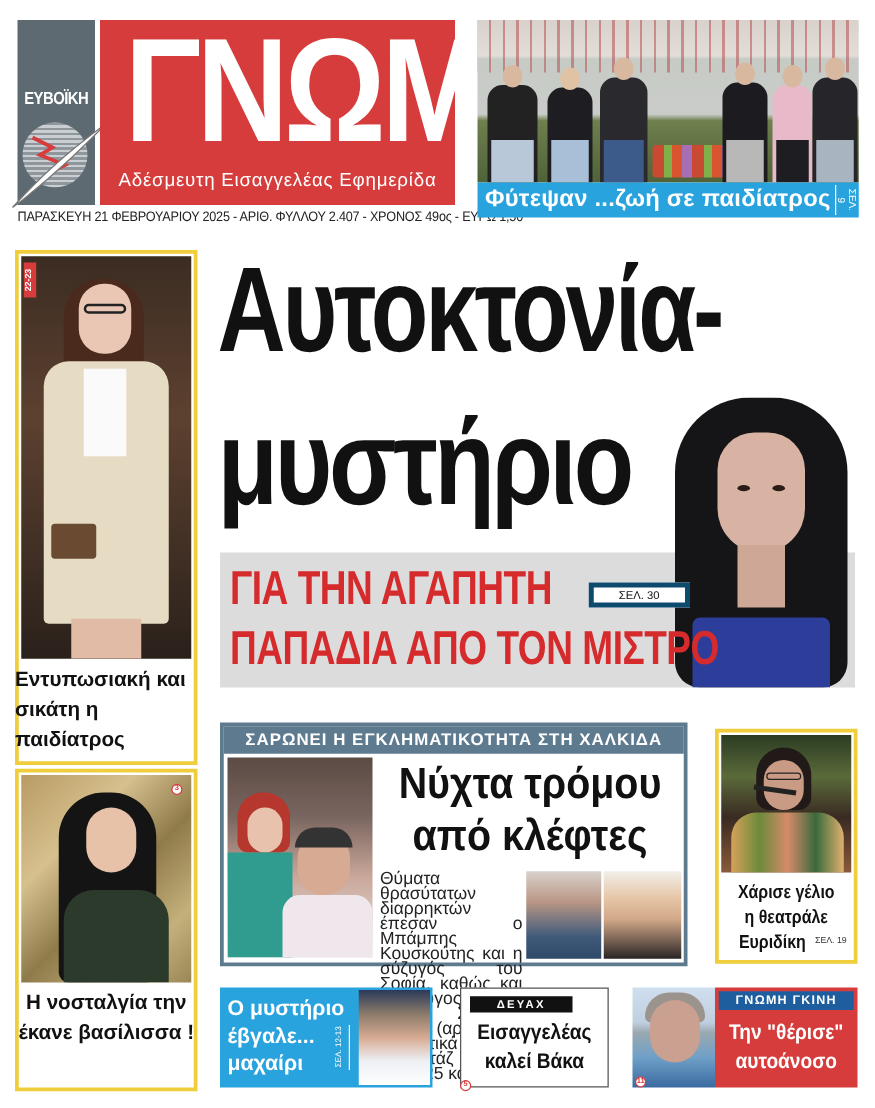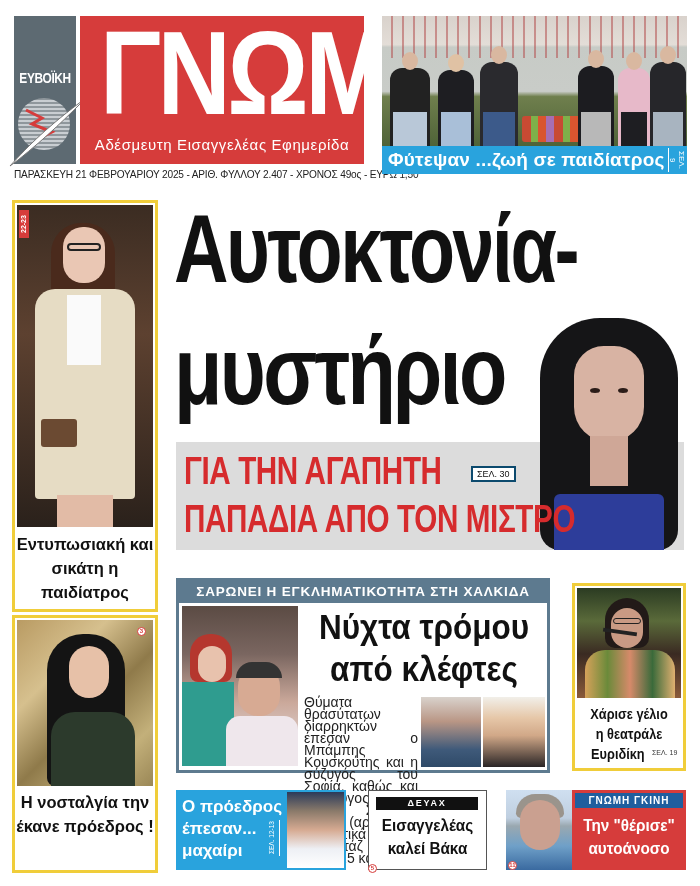--- a/index.html
+++ b/index.html
@@ -33,41 +33,41 @@
   .top-caption-text { left: 388px; top: 147px; color: #fff; font-weight: bold; font-size: 19px; line-height: 26px; letter-spacing: 0.2px; white-space: nowrap; }
   .top-caption-sep { left: 668px; top: 148px; width: 1px; height: 24px; background: #fff; }
   .top-caption-page { left: 670px; top: 148px; width: 16px; height: 24px; color: #fff; font-size: 8px; writing-mode: vertical-rl; text-align: center; }
 
   
   .lframe { border: 3px solid #f0cd3a; background: #fff; }
   .l1 { left: 12px; top: 200px; width: 146px; height: 412px; }
   .l1-photo { left: 17px; top: 205px; width: 136px; height: 322px; overflow: hidden;
     background: linear-gradient(180deg, #3b2c22 0%, #5d4130 40%, #2a211b 100%); }
   .l1-badge { left: 19px; top: 210px; width: 10px; height: 28px; background: #d63c3b; color: #fff; font-size: 7px; font-weight: bold; writing-mode: vertical-rl; transform: rotate(180deg); text-align: center; line-height: 10px; }
-  .l1-caption { left: 12px; top: 532px; width: 146px; text-align: center; font-weight: bold; font-size: 16.5px; line-height: 24px; color: #111; }
+  .l1-caption { left: 12px; top: 532px; width: 146px; font-weight: bold; font-size: 16.5px; line-height: 24px; color: #111; }
 
   .l2 { left: 12px; top: 615px; width: 146px; height: 258px; }
   .l2-photo { left: 17px; top: 620px; width: 136px; height: 166px; overflow: hidden;
     background: linear-gradient(135deg, #b99b63 0%, #d6c08e 30%, #8f7a4a 55%, #c3b07a 80%, #9a8756 100%); }
   .l2-badge { left: 137px; top: 627px; width: 9px; height: 9px; border-radius: 50%; border: 1px solid #d63c3b; color: #d63c3b; background: #fff; font-size: 6px; line-height: 7px; text-align: center; font-weight: bold; }
   .l2-caption { left: 12px; top: 790px; width: 146px; text-align: center; font-weight: bold; font-size: 16.5px; line-height: 24px; color: #111; }
 
   
   .headline1 { left: 174px; top: 196px; width: 520px; font-weight: bold; font-size: 92px; line-height: 100px; color: #111; letter-spacing: -3px; white-space: nowrap; transform: scaleX(0.82) scaleY(1.05); transform-origin: left top; }
   .headline2 { left: 174px; top: 318px; width: 380px; font-weight: bold; font-size: 92px; line-height: 100px; color: #111; letter-spacing: -3px; white-space: nowrap; transform: scaleX(0.86) scaleY(1.05); transform-origin: left top; }
   .sub-band { left: 176px; top: 442px; width: 508px; height: 108px; background: #dcdcdc; }
   .victim { left: 528px; top: 318px; width: 160px; height: 232px; overflow: hidden; }
   .victim .hair { position:absolute; left: 12px; top: 0; width: 138px; height: 232px; background: #151517; border-radius: 60px 60px 20px 20px; }
   .victim .face { position:absolute; left: 46px; top: 28px; width: 70px; height: 96px; background: #d8b3a3; border-radius: 34px 34px 40px 40px; }
   .victim .neck { position:absolute; left: 62px; top: 118px; width: 38px; height: 50px; background: #cfa797; }
   .victim .top { position:absolute; left: 26px; top: 176px; width: 110px; height: 56px; background: #2d3d9a; border-radius: 6px 6px 0 0; }
   .victim .eye { position:absolute; width: 10px; height: 5px; background: #2b1c18; border-radius: 50%; top: 70px; }
   .sub-line1 { left: 184px; top: 450px; font-weight: bold; font-size: 38px; line-height: 42px; color: #d62b2d; white-space: nowrap; transform: scaleX(0.78); transform-origin: left top; letter-spacing: -0.5px; }
   .sub-line2 { left: 184px; top: 498px; font-weight: bold; font-size: 38px; line-height: 42px; color: #d62b2d; white-space: nowrap; transform: scaleX(0.78); transform-origin: left top; letter-spacing: -0.5px; }
-  .sub-page { left: 471px; top: 466px; padding: 1px 4px; background: #fff; border: 2px solid #0c4a6e; font-size: 9px; color: #111; white-space: nowrap; }
+  .sub-page { left: 471px; top: 466px; padding: 1px 20px; background: #fff; border: 4px solid #0c4a6e; font-size: 9px; color: #111; white-space: nowrap; }
 
   
   .crime-box { left: 176px; top: 578px; width: 374px; height: 195px; border: 3px solid #5d7a8f; background: #fff; }
   .crime-kicker { left: 179px; top: 581px; width: 368px; height: 22px; background: #5d7a8f; color: #fff; font-weight: bold; font-size: 13.5px; line-height: 22px; text-align: center; letter-spacing: 0.8px; white-space: nowrap; }
   .crime-photo { left: 182px; top: 606px; width: 116px; height: 160px; overflow: hidden;
     background: linear-gradient(180deg, #5b4b44 0%, #7a6660 30%, #caa89a 60%, #e9e5e8 100%); }
   .crime-title1 { left: 302px; top: 606px; width: 244px; text-align: center; font-weight: bold; font-size: 35px; line-height: 42px; color: #111; white-space: nowrap; transform: scaleX(0.9); }
   .crime-title2 { left: 302px; top: 648px; width: 244px; text-align: center; font-weight: bold; font-size: 35px; line-height: 42px; color: #111; white-space: nowrap; transform: scaleX(0.9); }
   .crime-body { left: 304px; top: 696px; width: 114px; font-size: 14px; line-height: 12px; color: #222; text-align: justify; }
   .crime-thumb1 { left: 421px; top: 697px; width: 60px; height: 70px; background: linear-gradient(180deg, #d9d2cc 0%, #b99685 35%, #3f5a7a 75%, #2f4a68 100%); }
@@ -83,21 +83,21 @@
   .r1-cap3 { top: 744px; text-align: left; left: 583px; }
   .r1-page { left: 652px; top: 749px; font-size: 7px; color: #333; white-space: nowrap; }
 
   
   .b1 { left: 176px; top: 790px; width: 170px; height: 80px; background: #29a3dd; }
   .b1-text { left: 182px; top: 796px; width: 110px; color: #fff; font-weight: bold; font-size: 17px; line-height: 22px; }
   .b1-page { left: 268px; top: 820px; width: 12px; height: 36px; font-size: 6.5px; color: #fff; writing-mode: vertical-rl; transform: rotate(180deg); text-align: center; border-left: 1px solid #fff; }
   .b1-photo { left: 287px; top: 792px; width: 57px; height: 76px; background: linear-gradient(180deg, #2b3a5a 0%, #8a7a6a 25%, #d6aa92 50%, #eef0f5 75%, #ffffff 100%); }
 
   .b2 { left: 368px; top: 790px; width: 119px; height: 80px; border: 1px solid #555; background: #fff; }
-  .b2-kicker { left: 376px; top: 797px; width: 102px; height: 13px; background: #111; color: #fff; font-weight: bold; font-size: 9px; line-height: 13px; text-align: center; letter-spacing: 1.8px; }
+  .b2-kicker { left: 376px; top: 797px; width: 82px; height: 13px; background: #111; color: #fff; font-weight: bold; font-size: 9px; line-height: 13px; text-align: center; letter-spacing: 1.8px; }
   .b2-title1, .b2-title2 { left: 370px; width: 115px; text-align: center; font-weight: bold; font-size: 17px; line-height: 22px; color: #111; white-space: nowrap; transform: scaleX(0.9); }
   .b2-title1 { top: 815px; }
   .b2-title2 { top: 838px; }
   .b2-badge { left: 368px; top: 864px; width: 9px; height: 9px; border-radius: 50%; border: 1px solid #d63c3b; background: #fff; color: #d63c3b; font-size: 6px; line-height: 7px; text-align: center; font-weight: bold; }
 
   .b3-photo { left: 506px; top: 790px; width: 66px; height: 80px; background: linear-gradient(180deg, #cfdff0 0%, #bfcfe0 35%, #9aa8b0 45%, #6fa0c8 70%, #3a6aa0 100%); }
   .b3-face { left: 520px; top: 800px; width: 40px; height: 50px; border-radius: 20px; background: #caa090; }
   .b3-hair { left: 516px; top: 794px; width: 48px; height: 24px; border-radius: 24px 24px 6px 6px; background: #9a948c; }
   .b3-badge { left: 508px; top: 861px; width: 9px; height: 9px; border-radius: 50%; border: 1px solid #d63c3b; background: #fff; color: #d63c3b; font-size: 6px; line-height: 7px; text-align: center; font-weight: bold; }
   .b3-box { left: 572px; top: 790px; width: 114px; height: 80px; background: #d63c3b; }
@@ -169,21 +169,21 @@
 <div class="abs l1-badge">22-23</div>
 <div class="abs l1-caption">Εντυπωσιακή και σικάτη η παιδίατρος</div>
 
 <div class="abs lframe l2"></div>
 <div class="abs l2-photo">
   <div style="position:absolute;left:30px;top:14px;width:78px;height:152px;background:#141414;border-radius:36px 36px 8px 8px;"></div>
   <div style="position:absolute;left:52px;top:26px;width:40px;height:52px;background:#e7c1a8;border-radius:20px;"></div>
   <div style="position:absolute;left:34px;top:92px;width:84px;height:74px;background:#2c3a2c;border-radius:24px 24px 0 0;"></div>
 </div>
 <div class="abs l2-badge">3</div>
-<div class="abs l2-caption">Η νοσταλγία την έκανε πρόεδρος !</div>
+<div class="abs l2-caption">Η νοσταλγία την έκανε βασίλισσα !</div>
 
 <div class="abs headline1">Αυτοκτονία-</div>
 <div class="abs headline2">μυστήριο</div>
 <div class="abs sub-band"></div>
 <div class="abs victim">
   <div class="hair"></div>
   <div class="face"></div>
   <div class="eye" style="left:62px;"></div>
   <div class="eye" style="left:90px;"></div>
   <div class="neck"></div>
@@ -216,21 +216,21 @@
   <div style="position:absolute;left:36px;top:30px;width:28px;height:6px;border:1.5px solid #222;border-radius:3px;"></div>
   <div style="position:absolute;left:26px;top:42px;width:34px;height:4px;background:#222;transform:rotate(8deg);"></div>
   <div style="position:absolute;left:8px;top:62px;width:90px;height:48px;background:linear-gradient(90deg,#d6a25a,#6b8a3a,#d68a6a,#3a6a3a,#e0b070);border-radius:20px 20px 0 0;"></div>
 </div>
 <div class="abs r1-cap1">Χάρισε γέλιο</div>
 <div class="abs r1-cap2">η θεατράλε</div>
 <div class="abs r1-cap3">Ευριδίκη</div>
 <div class="abs r1-page">ΣΕΛ. 19</div>
 
 <div class="abs b1"></div>
-<div class="abs b1-text">Ο πρόεδρος έπεσαν... μαχαίρι</div>
+<div class="abs b1-text">Ο μυστήριο έβγαλε... μαχαίρι</div>
 <div class="abs b1-page">ΣΕΛ. 12-13</div>
 <div class="abs b1-photo"></div>
 
 <div class="abs b2"></div>
 <div class="abs b2-kicker">ΔΕΥΑΧ</div>
 <div class="abs b2-title1">Εισαγγελέας</div>
 <div class="abs b2-title2">καλεί Βάκα</div>
 <div class="abs b2-badge">5</div>
 
 <div class="abs b3-photo"></div>

